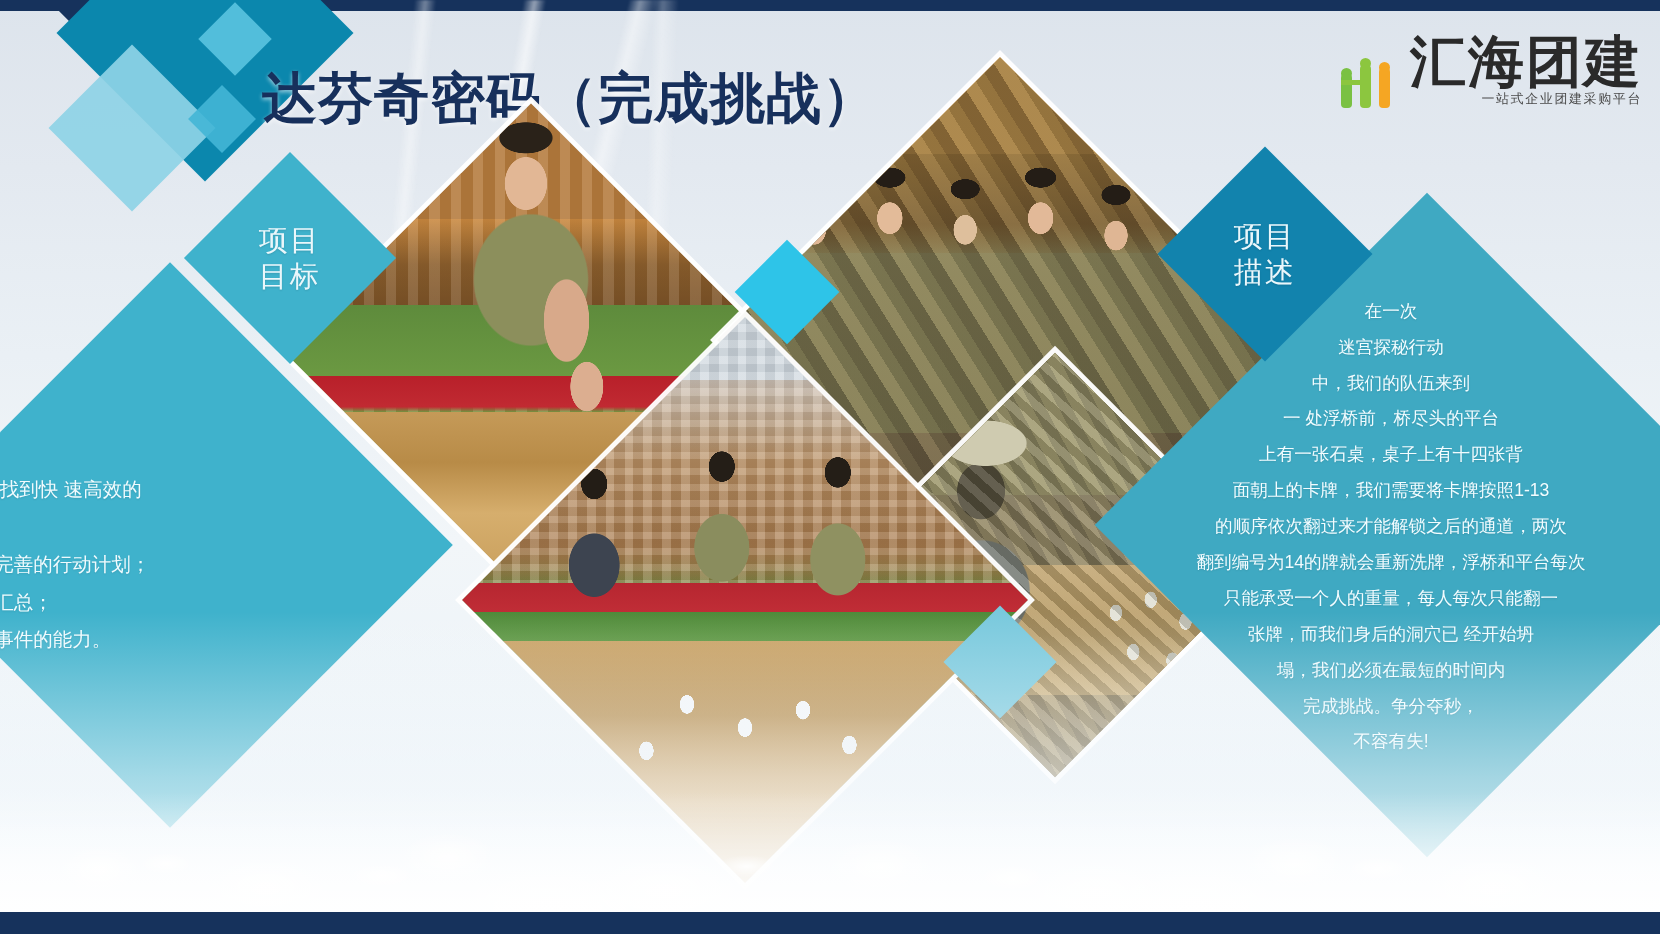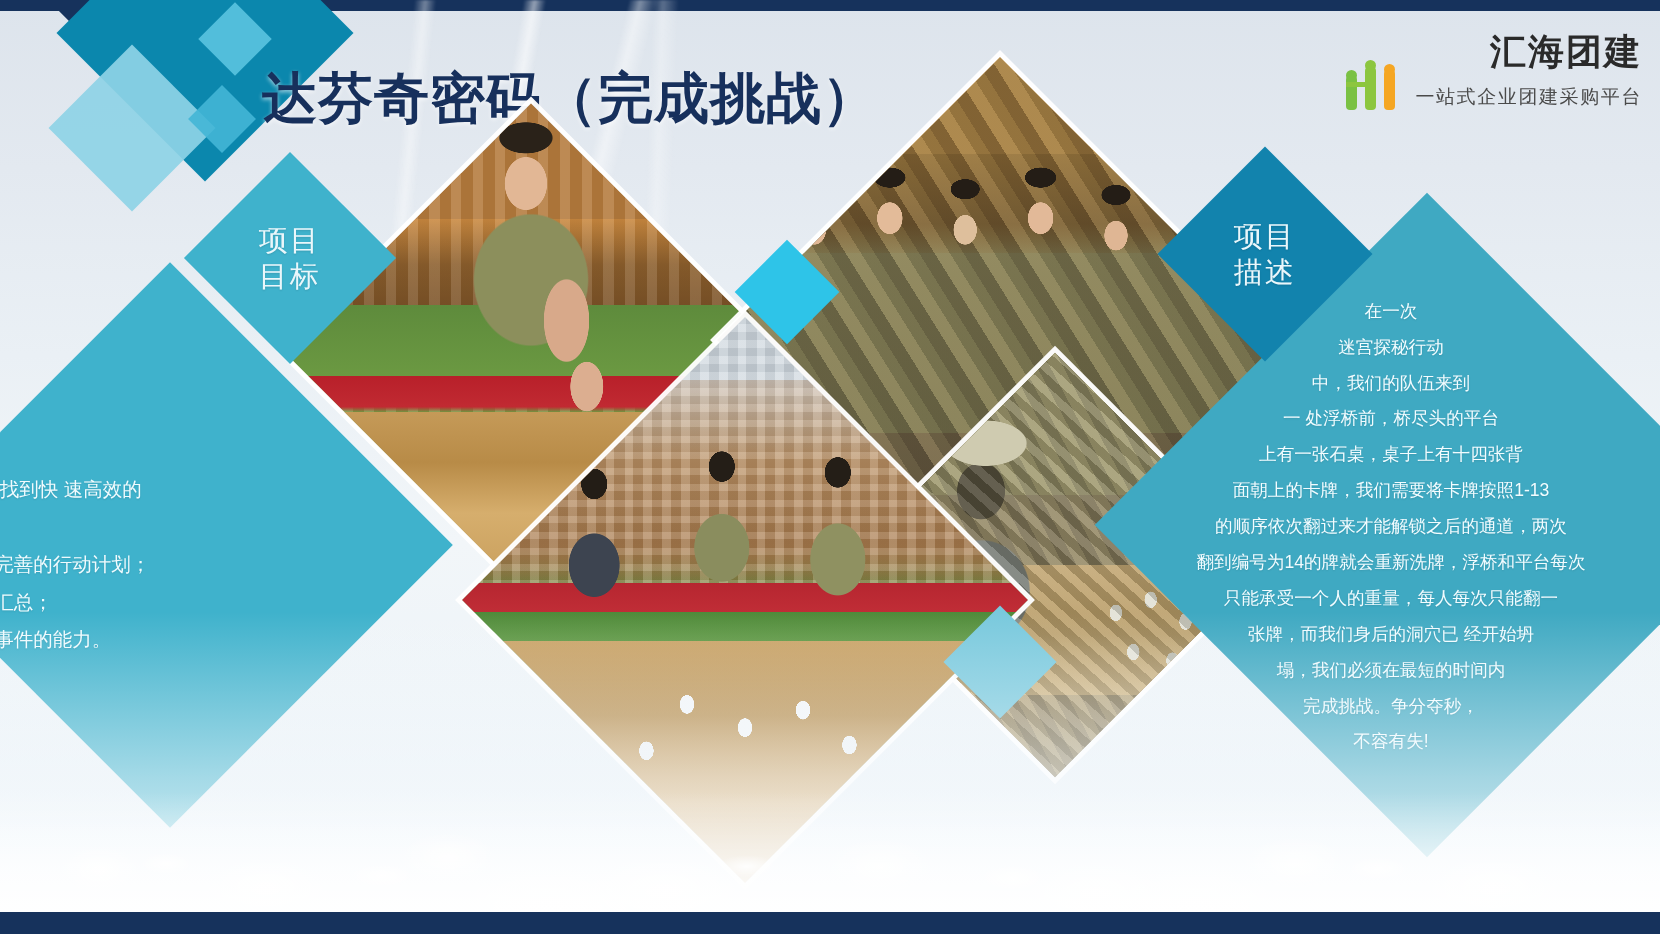--- a/index.html
+++ b/index.html
@@ -278,22 +278,22 @@
   .logo-mark .b1{ left:2px;  width:11px; height:34px; background:#7ac143; }
   .logo-mark .b2{ left:21px; width:11px; height:43px; background:#8cc63f; }
   .logo-mark .b3{ left:40px; width:11px; height:40px; background:#f5a623; }
   .logo-mark .dot{ position:absolute; border-radius:50%; }
   .logo-mark .d1{ left:2px;  top:12px; width:11px; height:11px; background:#7ac143; }
   .logo-mark .d2{ left:21px; top:2px;  width:11px; height:11px; background:#8cc63f; }
   .logo-mark .d3{ left:40px; top:6px;  width:11px; height:11px; background:#f5a623; }
   .logo-mark .cross{ position:absolute; left:2px; top:24px; width:30px; height:5px; background:#8cc63f; }
 
   .logo-text{ display:flex; flex-direction:column; align-items:flex-end; }
-  .logo-name{ font-size:36px; font-weight:bold; color:#2a2a2a; letter-spacing:2px; line-height:1; }
-  .logo-tag{ font-size:19px; color:#4a4a4a; letter-spacing:1.6px; margin-top:14px; }
+  .logo-name{ font-size:56px; font-weight:bold; color:#2a2a2a; letter-spacing:2px; line-height:1; }
+  .logo-tag{ font-size:13px; color:#4a4a4a; letter-spacing:1.6px; margin-top:0; }
 </style>
 </head>
 <body>
 
 <div id="slide">
 
   <div class="band top"></div>
   <div class="rays"></div>
 
   <div class="dia dia-navy"></div>

